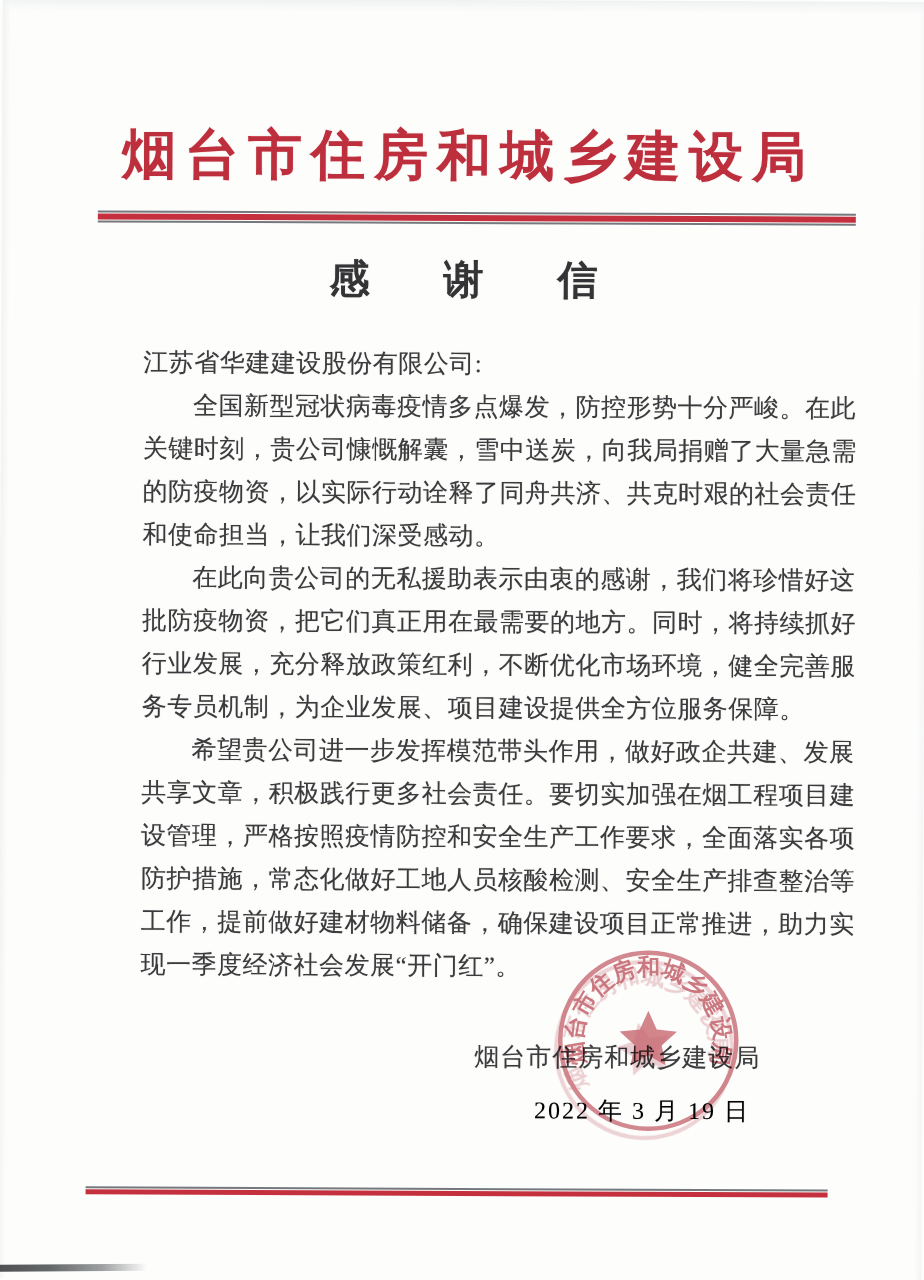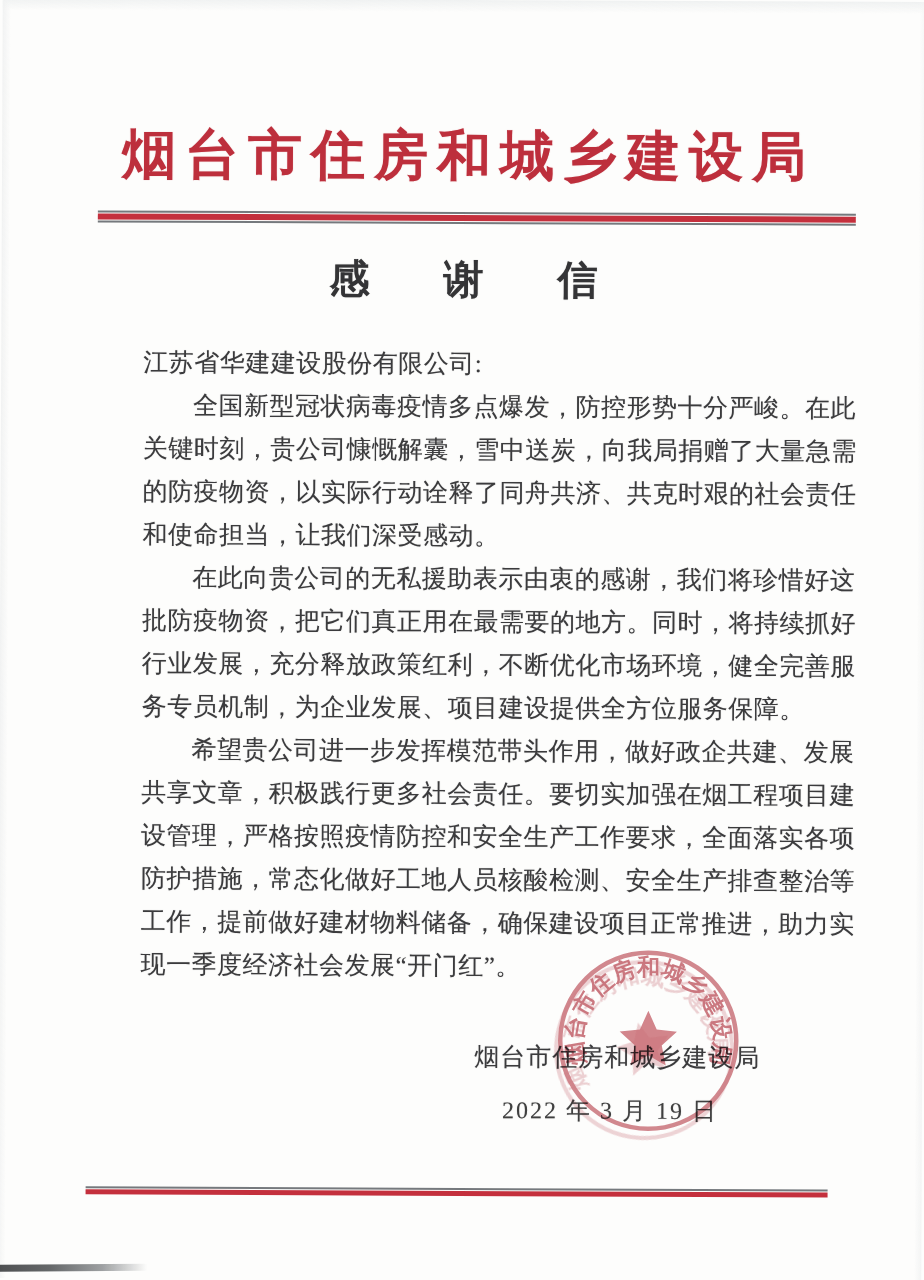--- a/index.html
+++ b/index.html
@@ -61,22 +61,22 @@
   .body-line{ height:43px; line-height:43px; white-space:nowrap; }
   .body-line.indent{ padding-left:50px; }
 
   .signature-name{
     position:absolute; top:1040px; right:162px;
     font-size:25px; color:#3b3b3d; letter-spacing:1px;
     text-shadow:0 0 1px rgba(55,55,55,.35);
     white-space:nowrap;
   }
   .signature-date{
-    position:absolute; top:1094px; right:204px;
-    font-size:24px; color:#404040; letter-spacing:2px;
+    position:absolute; top:1094px; right:172px;
+    font-size:24px; color:#000000; letter-spacing:2px;
     text-shadow:0 0 1px rgba(55,55,55,.35);
     white-space:nowrap;
     margin-left:48px;
   }
 
   .seal{
     position:absolute; left:556px; top:946px; width:188px; height:188px;
     mix-blend-mode:multiply; opacity:.8;
   }
   .seal svg{ position:absolute; left:0; top:0; }

